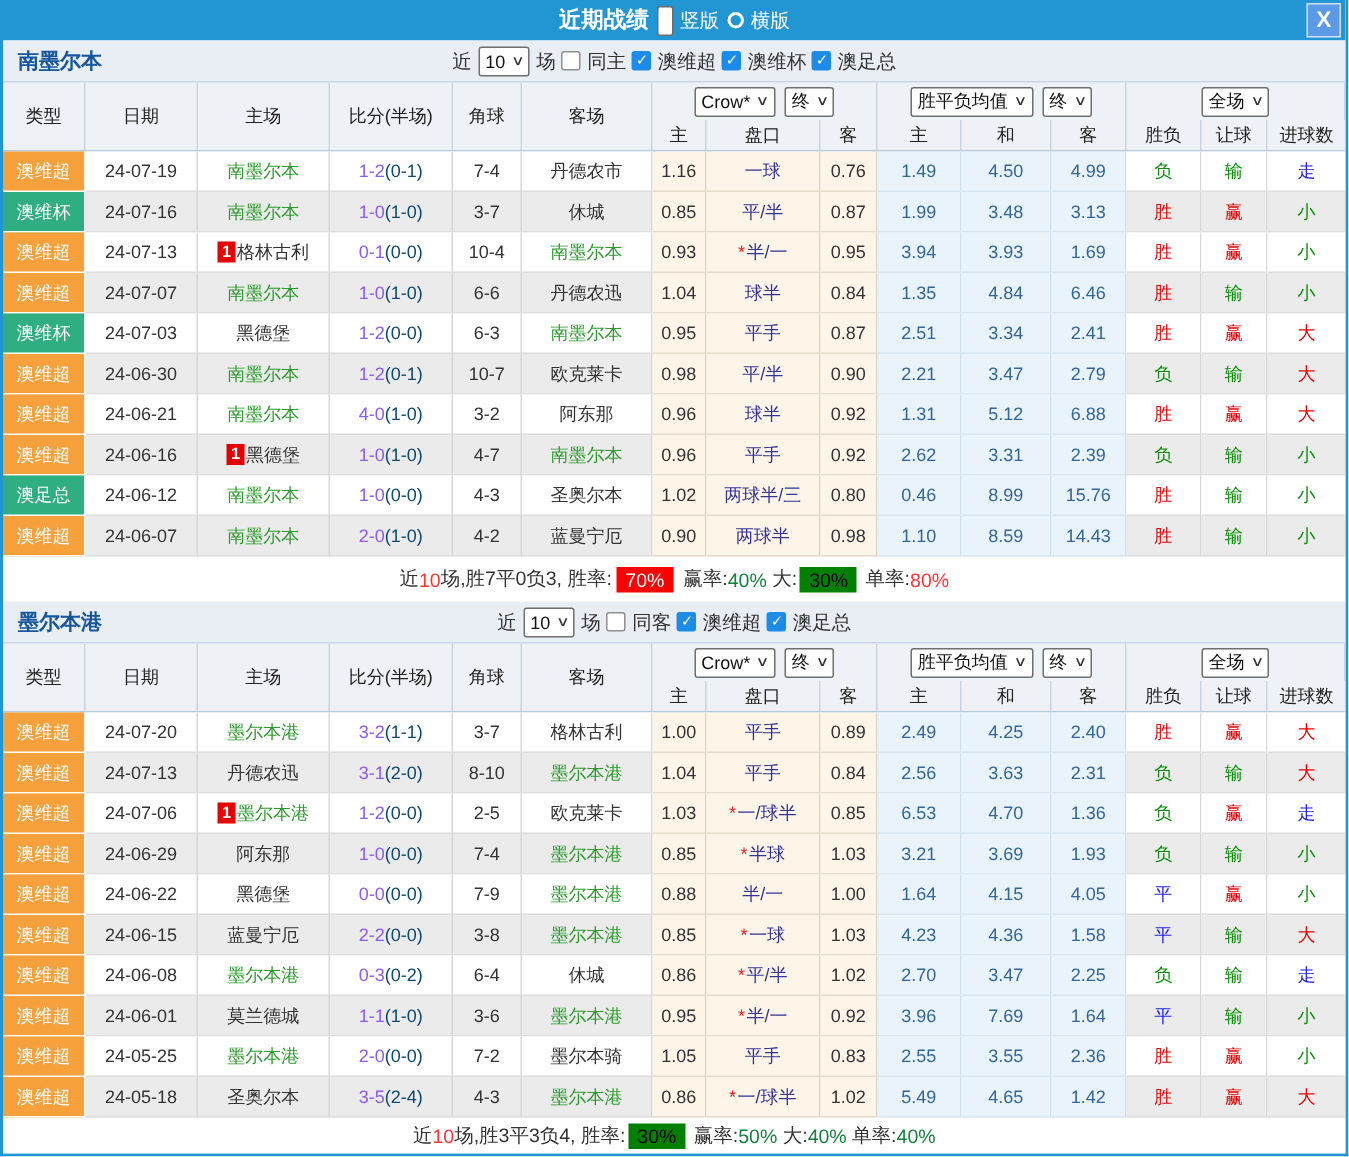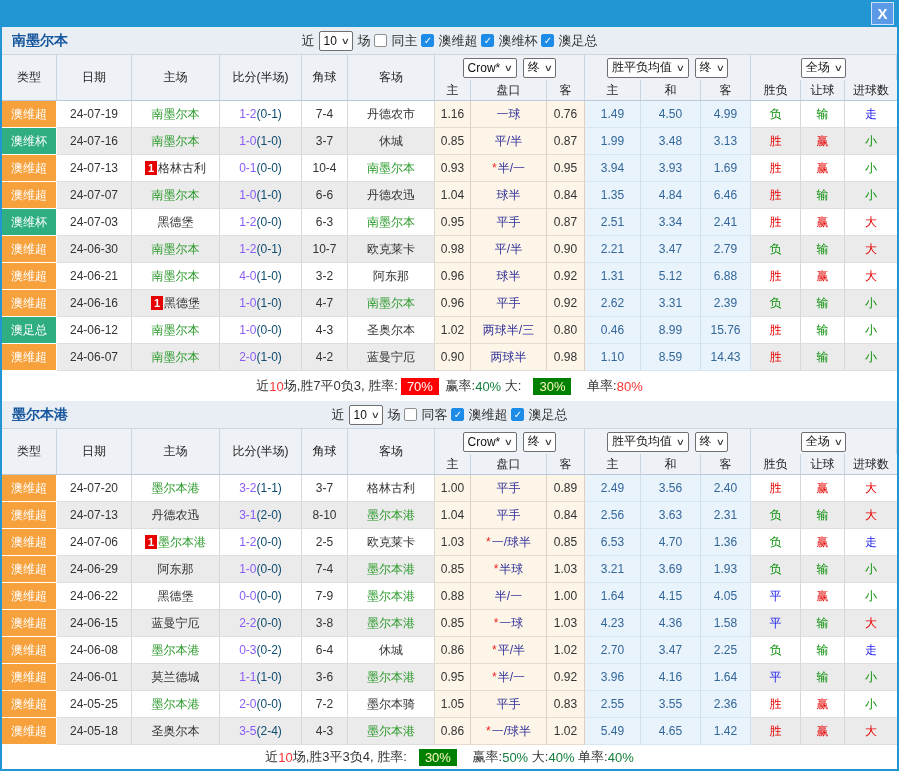--- a/index.html
+++ b/index.html
@@ -53,27 +53,34 @@
   .badge{background:#e60000;color:#fff;font-size:11px;line-height:14px;padding:0 3px;margin-right:1px;font-weight:bold;}
   .res-r{color:#e60000;}
   .res-g{color:#0a8f08;}
   .res-b{color:#1a1aee;}
   
   .summary{height:30px;display:flex;align-items:center;justify-content:center;font-size:13px;color:#333;background:#fff;white-space:pre;}
   .team-section:last-child .summary{height:24px;}
   .seg-red-text{color:#fe3333;}
   .seg-blue-text{color:#15803d;}
   .seg-red-box{background:#fe0000;color:#fff;padding:1px 6px;margin:0 3px;}
-  .seg-green-box{background:#008000;color:#fef9c3;padding:1px 6px;margin:0 12px;}
+  .seg-green-box{background:#008000;color:#000000;padding:1px 6px;margin:0 2px;}
 </style>
 </head>
 <body>
 
 <div class="dialog">
   <div class="titlebar">
+    <div class="title-cluster">
+      <span class="tb-title">近期战绩</span>
+      <span class="radio sel"></span>
+      <span class="radio-label">竖版</span>
+      <span class="radio"></span>
+      <span class="radio-label">横版</span>
+    </div>
     <div class="close-btn">X</div>
   </div>
   <div id="sections">
       <section class="team-section grid-cols">
         <div class="section-head">
           <span class="team-name">南墨尔本</span>
           <div class="filters">
             <span>近</span>
             <span class="sel">
               <span>10</span>
@@ -475,21 +482,21 @@
             <div class="c gen">3-7</div>
             <div class="c gen">
               <span>格林古利</span>
             </div>
             <div class="c crm">1.00</div>
             <div class="c crm hcap">
               <span>平手</span>
             </div>
             <div class="c crm">0.89</div>
             <div class="c avg">2.49</div>
-            <div class="c avg">3.56</div>
+            <div class="c avg">4.25</div>
             <div class="c avg">2.40</div>
             <div class="c gen res-r">胜</div>
             <div class="c gen res-r">赢</div>
             <div class="c gen res-r">大</div>
           </div>
           <div class="trow even">
             <div class="c type orange">澳维超</div>
             <div class="c gen">24-07-13</div>
             <div class="c gen">
               <span>丹德农迅</span>
@@ -663,21 +670,21 @@
             <div class="c gen">
               <span class="hl">墨尔本港</span>
             </div>
             <div class="c crm">0.95</div>
             <div class="c crm hcap">
               <span class="star">*</span>
               <span>半/一</span>
             </div>
             <div class="c crm">0.92</div>
             <div class="c avg">3.96</div>
-            <div class="c avg">4.16</div>
+            <div class="c avg">7.69</div>
             <div class="c avg">1.64</div>
             <div class="c gen res-b">平</div>
             <div class="c gen res-g">输</div>
             <div class="c gen res-g">小</div>
           </div>
           <div class="trow">
             <div class="c type orange">澳维超</div>
             <div class="c gen">24-05-25</div>
             <div class="c gen">
               <span class="hl">墨尔本港</span>

